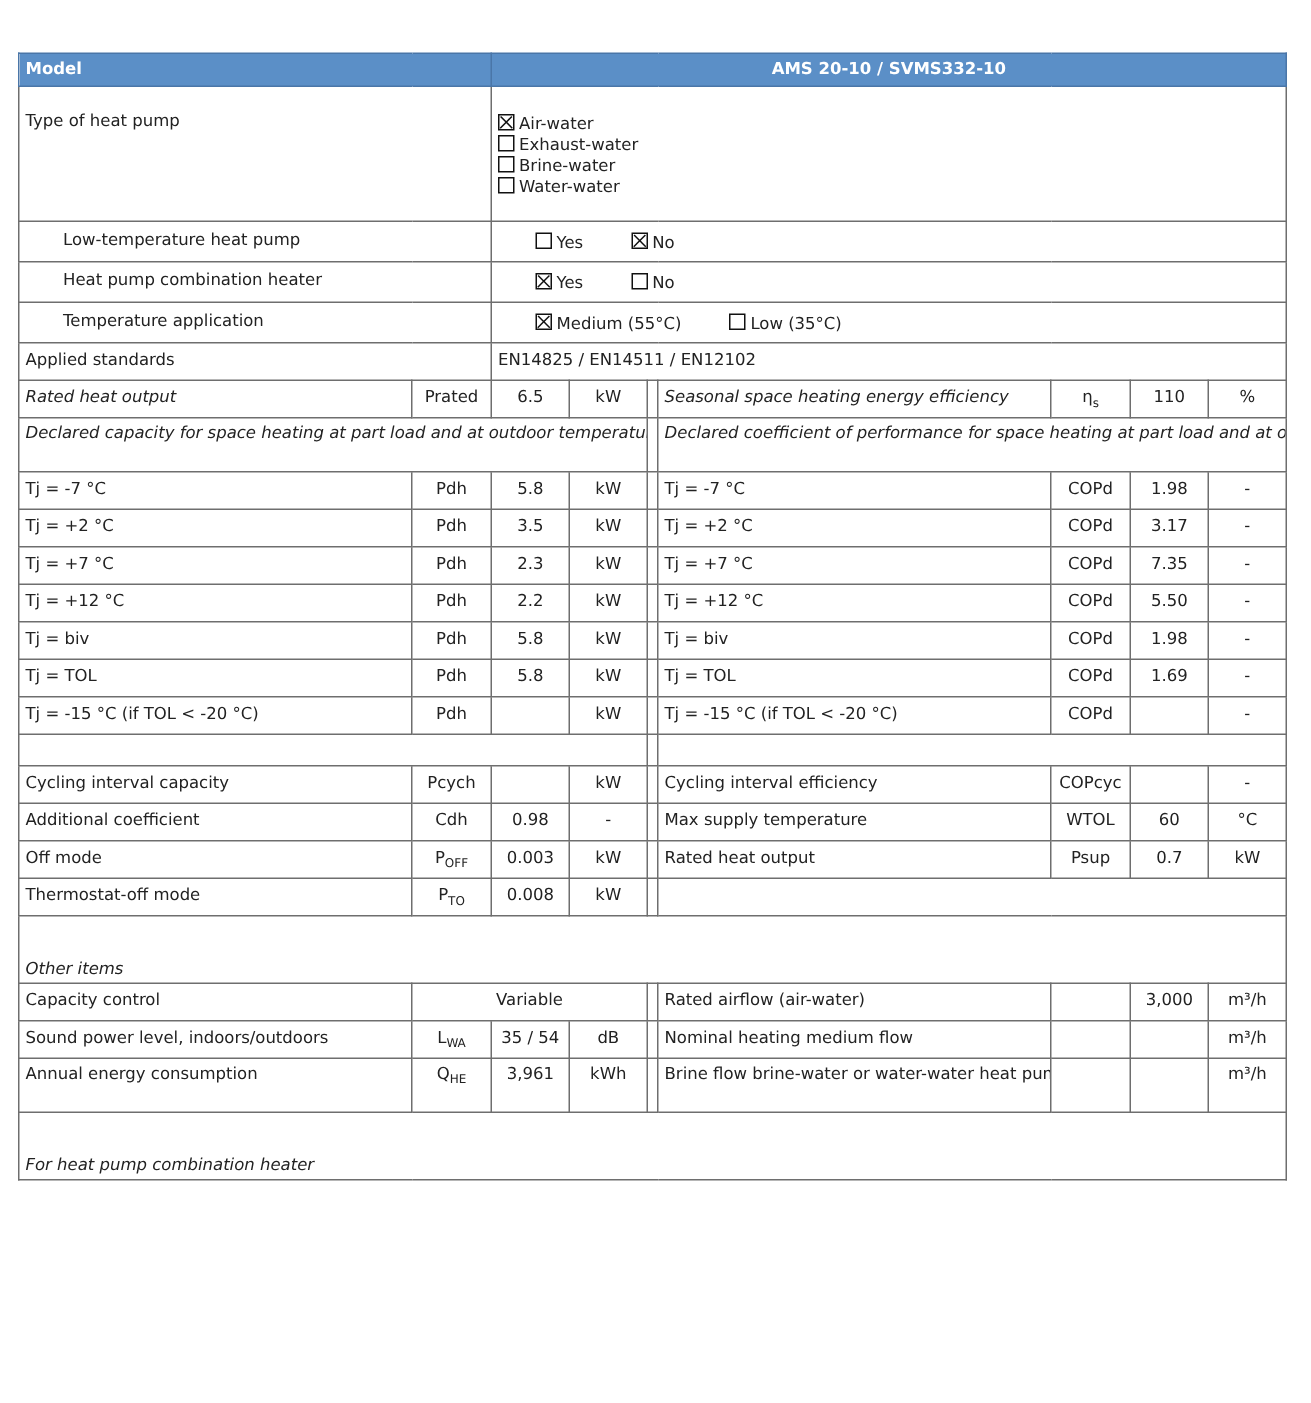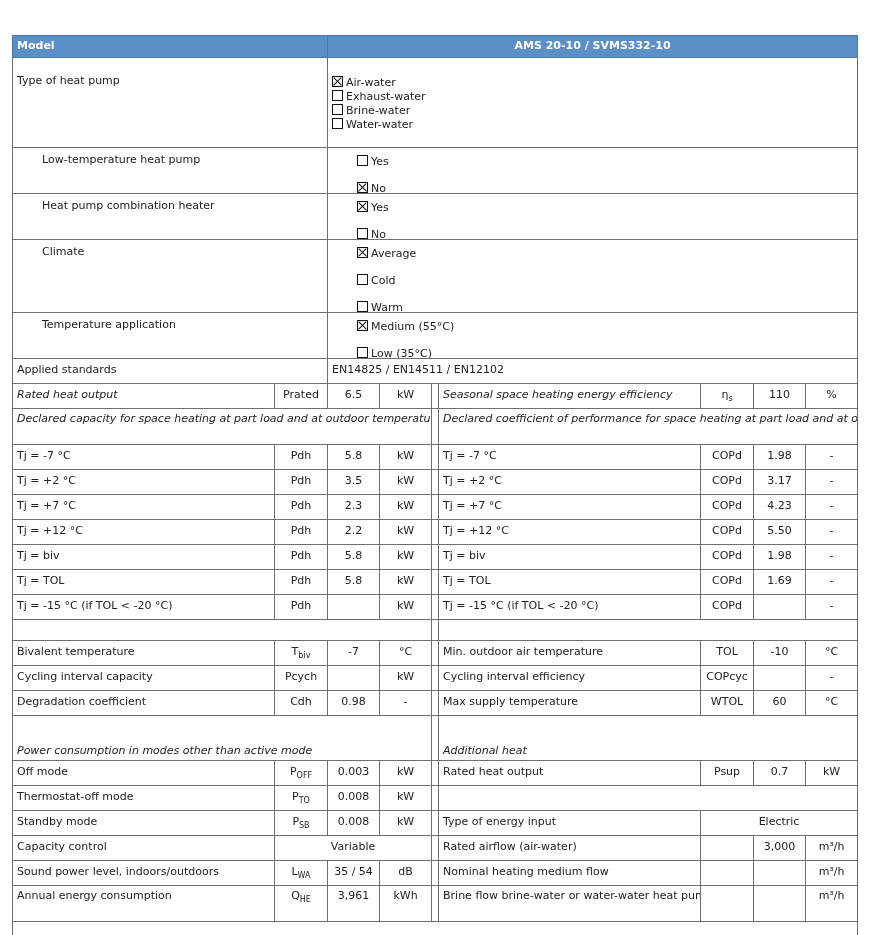--- a/index.html
+++ b/index.html
@@ -16,21 +16,21 @@
   td.it { font-style:italic; }
   td.wrap { white-space:normal; }
   tr.hdr td { background:#5b8fc7; color:#ffffff; font-weight:bold; height:18px; padding-top:3px; border-color:#4a76a8;margin-top:36px; }
   tr.r21 td { height:20px; padding-top:4px; }
   tr.r23 td { height:21px; padding-top:5px;padding-left:29px; }
   tr.r34 td { height:32px; padding-top:3px; }
   tr.rtype td { height:73px; padding-top:16px; }
   tr.rsec td { height:40px; vertical-align:bottom; padding-bottom:3px; }
   tr.rblank td { height:19px; }
   .cb-group { display:flex; flex-direction:column; gap:1px;text-align:center; }
-  .cb-line { display:flex; gap:14px;flex-direction:column; }
+  .cb-line { display:flex; align-items:center; gap:32px; }
   .cb { display:inline-flex; align-items:flex-end; gap:3px; }
   .box { display:inline-block; width:11px; height:11px; border:1.6px solid #111; position:relative; box-sizing:border-box; }
   .box.on::before, .box.on::after { content:""; position:absolute; left:-1px; top:4px; width:11px; height:1.4px; background:#111; }
   .box.on::before { transform:rotate(45deg); }
   .box.on::after { transform:rotate(-45deg); }
   .cb-text { font-size:11px; position:relative; top:2px; }
   sub { font-size:8px; vertical-align:-3px; line-height:0; }
 </style>
 </head>
 <body>
@@ -104,39 +104,20 @@
               <span class="cb-text">Yes</span>
             </span>
       <span class="cb">
               <span class="box"></span>
               <span class="cb-text">No</span>
             </span>
     </div>
         </td>
   </tr>
 
-  <tr class="r23">
-    <td colspan="2">Climate</td>
-    <td colspan="7">
-          <div class="cb-line">
-      <span class="cb">
-              <span class="box on"></span>
-              <span class="cb-text">Average</span>
-            </span>
-      <span class="cb">
-              <span class="box"></span>
-              <span class="cb-text">Cold</span>
-            </span>
-      <span class="cb">
-              <span class="box"></span>
-              <span class="cb-text">Warm</span>
-            </span>
-    </div>
-        </td>
-  </tr>
 
   <tr class="r23">
     <td colspan="2">Temperature application</td>
     <td colspan="7">
           <div class="cb-line">
       <span class="cb">
               <span class="box on"></span>
               <span class="cb-text">Medium (55°C)</span>
             </span>
       <span class="cb">
@@ -193,21 +174,21 @@
         <td class="ctr">-</td>
   </tr>
   <tr class="r21">
     <td>Tj = +7 °C</td>
         <td class="ctr">Pdh</td>
         <td class="ctr">2.3</td>
         <td class="ctr">kW</td>
     <td class="div"></td>
     <td>Tj = +7 °C</td>
         <td class="ctr">COPd</td>
-        <td class="ctr">4.23</td>
+        <td class="ctr">7.35</td>
         <td class="ctr">-</td>
   </tr>
   <tr class="r21">
     <td>Tj = +12 °C</td>
         <td class="ctr">Pdh</td>
         <td class="ctr">2.2</td>
         <td class="ctr">kW</td>
     <td class="div"></td>
     <td>Tj = +12 °C</td>
         <td class="ctr">COPd</td>
@@ -248,88 +229,66 @@
         <td class="ctr">-</td>
   </tr>
 
   <tr class="rblank">
     <td colspan="4"></td>
         <td class="div"></td>
         <td colspan="4"></td>
   </tr>
 
   <tr class="r21">
-    <td>Bivalent temperature</td>
-    <td class="ctr"><span>T</span><sub>biv</sub></td>
-    <td class="ctr">-7</td>
-        <td class="ctr">°C</td>
-    <td class="div"></td>
-    <td>Min. outdoor air temperature</td>
-        <td class="ctr">TOL</td>
-        <td class="ctr">-10</td>
-        <td class="ctr">°C</td>
-  </tr>
-  <tr class="r21">
     <td>Cycling interval capacity</td>
         <td class="ctr">Pcych</td>
         <td class="ctr"></td>
         <td class="ctr">kW</td>
     <td class="div"></td>
     <td>Cycling interval efficiency</td>
         <td class="ctr">COPcyc</td>
         <td class="ctr"></td>
         <td class="ctr">-</td>
   </tr>
   <tr class="r21">
-    <td>Degradation coefficient</td>
+    <td>Additional coefficient</td>
         <td class="ctr">Cdh</td>
         <td class="ctr">0.98</td>
         <td class="ctr">-</td>
     <td class="div"></td>
     <td>Max supply temperature</td>
         <td class="ctr">WTOL</td>
         <td class="ctr">60</td>
         <td class="ctr">°C</td>
   </tr>
 
-  <tr class="rsec">
-    <td colspan="4" class="it">Power consumption in modes other than active mode</td>
-    <td class="div"></td>
-    <td colspan="4" class="it">Additional heat</td>
-  </tr>
 
   <tr class="r21">
     <td>Off mode</td>
     <td class="ctr"><span>P</span><sub>OFF</sub></td>
     <td class="ctr">0.003</td>
         <td class="ctr">kW</td>
     <td class="div"></td>
     <td>Rated heat output</td>
         <td class="ctr">Psup</td>
         <td class="ctr">0.7</td>
         <td class="ctr">kW</td>
   </tr>
   <tr class="r21">
     <td>Thermostat-off mode</td>
     <td class="ctr"><span>P</span><sub>TO</sub></td>
     <td class="ctr">0.008</td>
         <td class="ctr">kW</td>
     <td class="div"></td>
     <td colspan="4"></td>
   </tr>
-  <tr class="r21">
-    <td>Standby mode</td>
-    <td class="ctr"><span>P</span><sub>SB</sub></td>
-    <td class="ctr">0.008</td>
-        <td class="ctr">kW</td>
-    <td class="div"></td>
-    <td>Type of energy input</td>
-    <td colspan="3" class="ctr">Electric</td>
-  </tr>
-
+
+  <tr class="rsec">
+    <td colspan="9" class="it">Other items</td>
+  </tr>
 
   <tr class="r21">
     <td>Capacity control</td>
     <td colspan="3" class="ctr">Variable</td>
     <td class="div"></td>
     <td>Rated airflow (air-water)</td>
         <td></td>
         <td class="ctr">3,000</td>
         <td class="ctr">m³/h</td>
   </tr>

